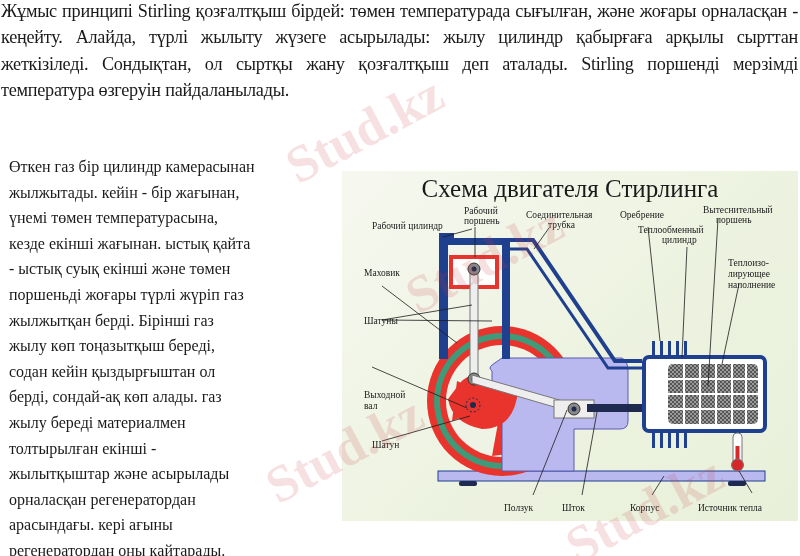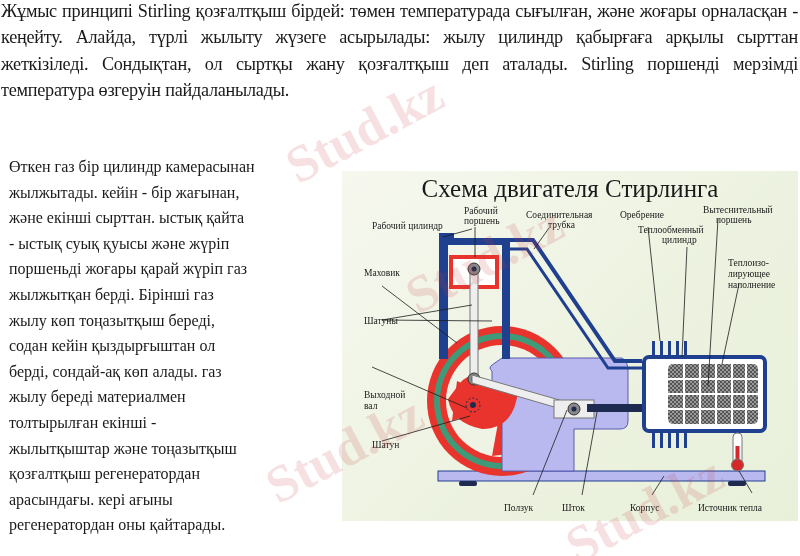--- a/index.html
+++ b/index.html
@@ -28,31 +28,32 @@
     }
   </style>
 </head>
 <body>
 
 <p class="intro">Жұмыс принципі Stirling қозғалтқыш бірдей: төмен температурада сығылған, және жоғары орналасқан - кеңейту. Алайда, түрлі жылыту жүзеге асырылады: жылу цилиндр қабырғаға арқылы сырттан жеткізіледі. Сондықтан, ол сыртқы жану қозғалтқыш деп аталады. Stirling поршенді мерзімді температура өзгеруін пайдаланылады.</p>
 
 <div class="side">
   <span>Өткен газ бір цилиндр камерасынан</span>
   <span>жылжытады. кейін - бір жағынан,</span>
-  <span>және екінші сырттан. ыстық қайта</span>
-  <span>- ыстық суық қуысы және жүріп</span>
-  <span>поршеньді жоғары қарай жүріп газ</span>
+  <span>үнемі төмен температурасына,</span>
+  <span>кезде екінші жағынан. ыстық қайта</span>
+  <span>- ыстық суық екінші және төмен</span>
+  <span>поршеньді жоғары түрлі жүріп газ</span>
   <span>жылжытқан берді. Бірінші газ</span>
   <span>жылу көп тоңазытқыш береді,</span>
   <span>содан кейін қыздырғыштан ол</span>
   <span>берді, сондай-ақ көп алады. газ</span>
   <span>жылу береді материалмен</span>
   <span>толтырылған екінші -</span>
-  <span>жылытқыштар және тоңазытқыш</span>
-  <span>қозғалтқыш регенератордан</span>
+  <span>жылытқыштар және асырылады</span>
+  <span>орналасқан регенератордан</span>
   <span>арасындағы. кері ағыны</span>
   <span>регенератордан оны қайтарады.</span>
 </div>
 
 <div class="figure">
   <svg width="456" height="350" viewBox="0 0 456 350" xmlns="http://www.w3.org/2000/svg" font-family="Liberation Serif, serif">
     <defs>
       <pattern id="grid" width="4" height="4" patternUnits="userSpaceOnUse">
         <rect width="4" height="4" fill="#9a9a9a"></rect>
         <rect width="2" height="2" fill="#555"></rect>

